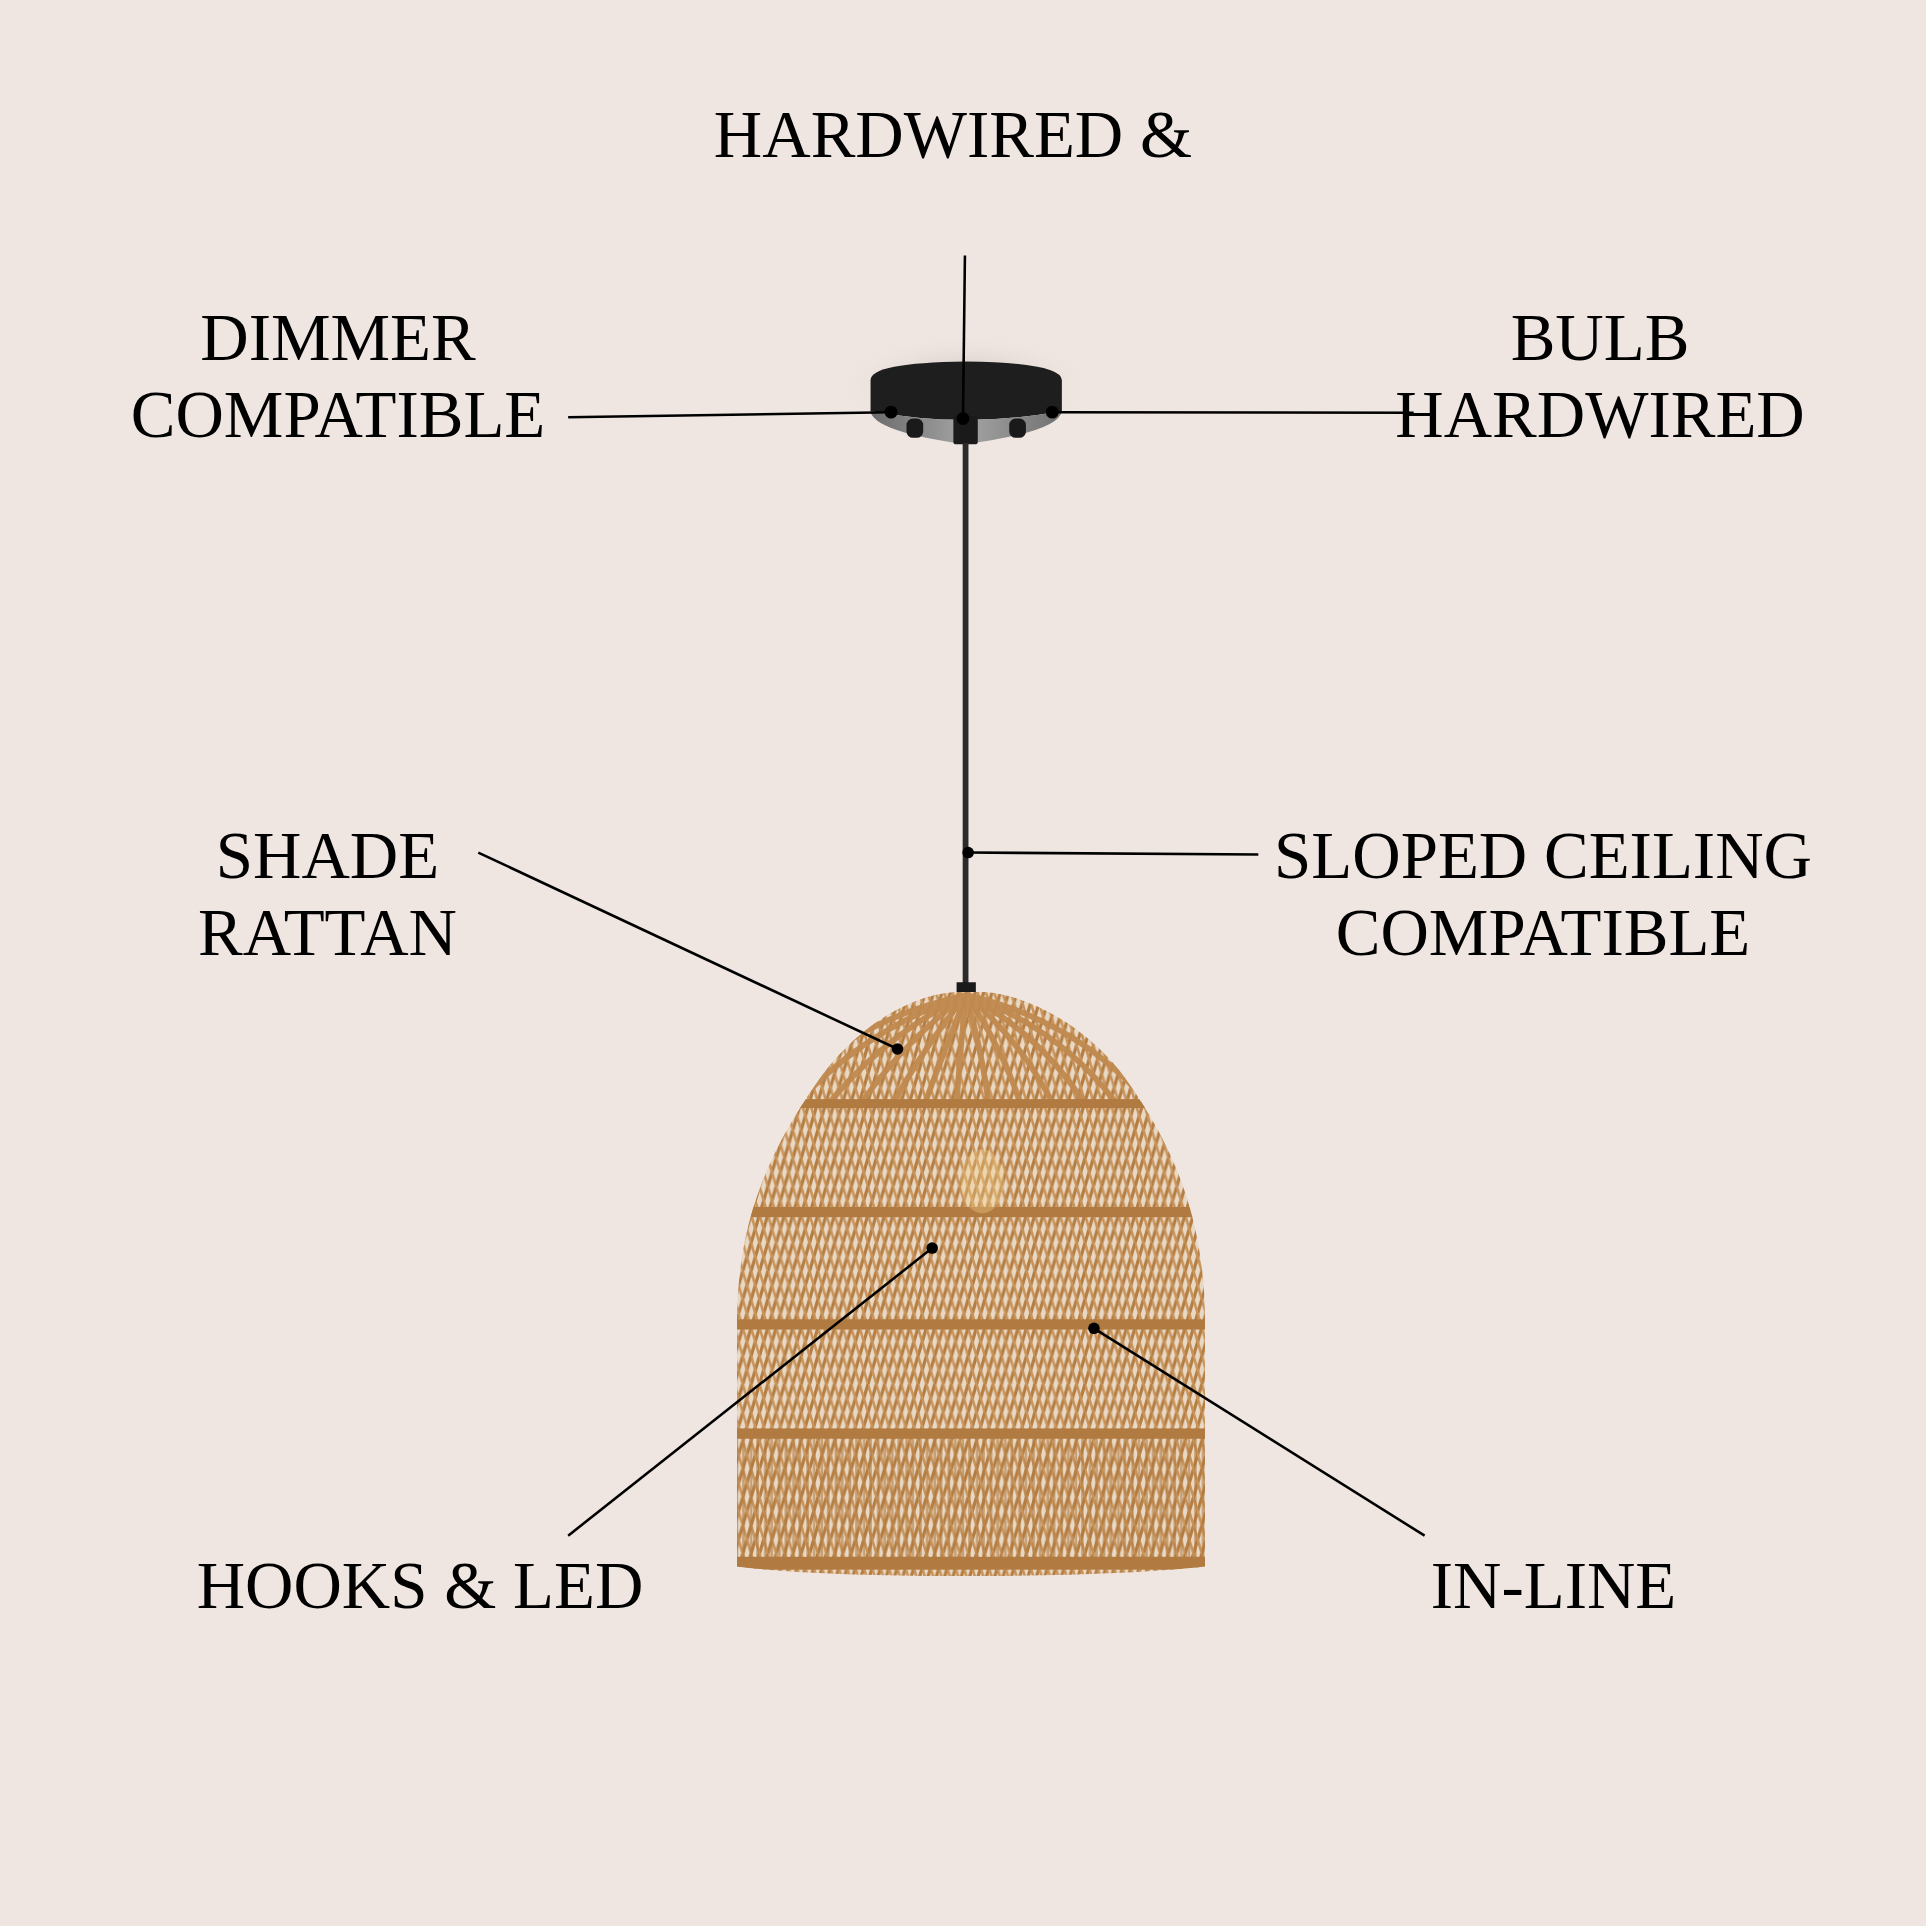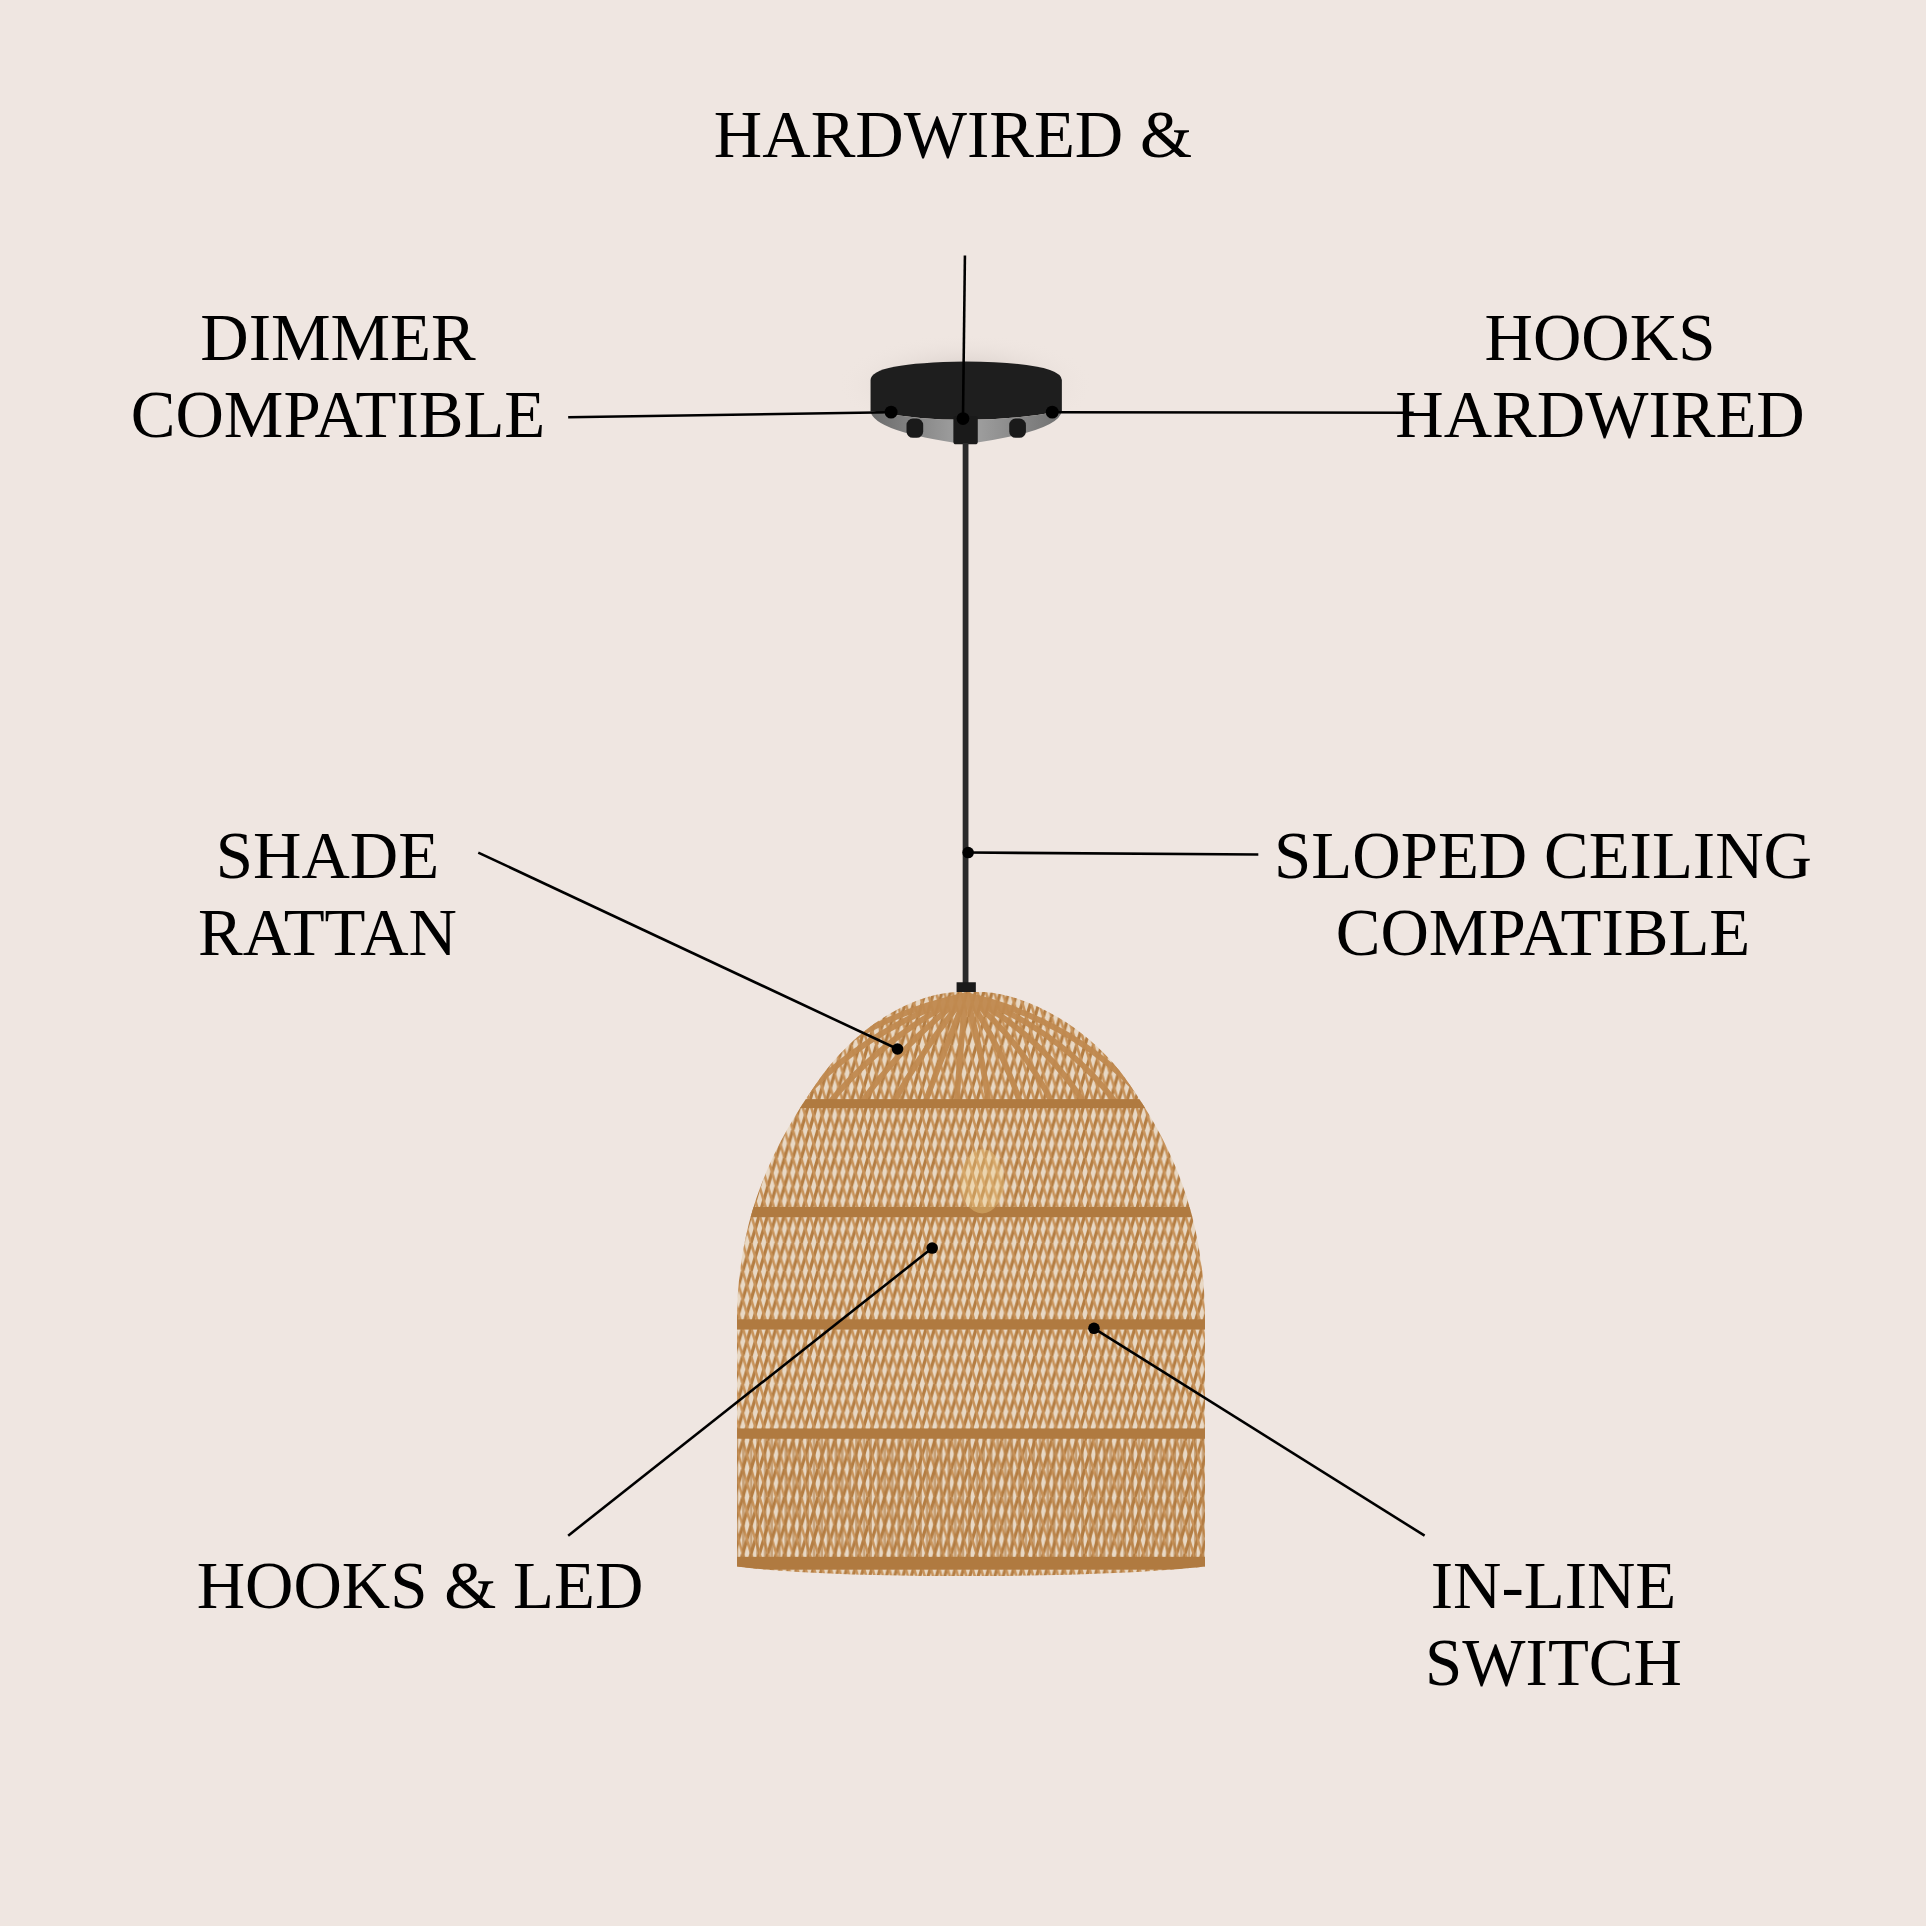--- a/index.html
+++ b/index.html
@@ -110,37 +110,36 @@
   <div class="label" style="left:568px;width:770px;top:96px;">
     <span>HARDWIRED &amp;</span>
   </div>
 
   <div class="label" style="left:81px;width:514px;top:299px;">
     <span>DIMMER</span>
     <span>COMPATIBLE</span>
   </div>
 
   <div class="label" style="left:1343px;width:514px;top:299px;">
-    <span>HOOKS</span>
+    <span>BULB</span>
     <span>HARDWIRED</span>
   </div>
 
   <div class="label" style="left:135px;width:385px;top:817px;">
     <span>SHADE</span>
     <span>RATTAN</span>
   </div>
 
   <div class="label" style="left:1222px;width:642px;top:817px;">
     <span>SLOPED CEILING</span>
     <span>COMPATIBLE</span>
   </div>
 
   <div class="label" style="left:131px;width:578px;top:1547px;">
     <span>HOOKS &amp; LED</span>
   </div>
 
   <div class="label" style="left:1361px;width:385px;top:1547px;">
     <span>IN-LINE</span>
-    <span>SWITCH</span>
   </div>
 
 </div>
 
 
 </body></html>

